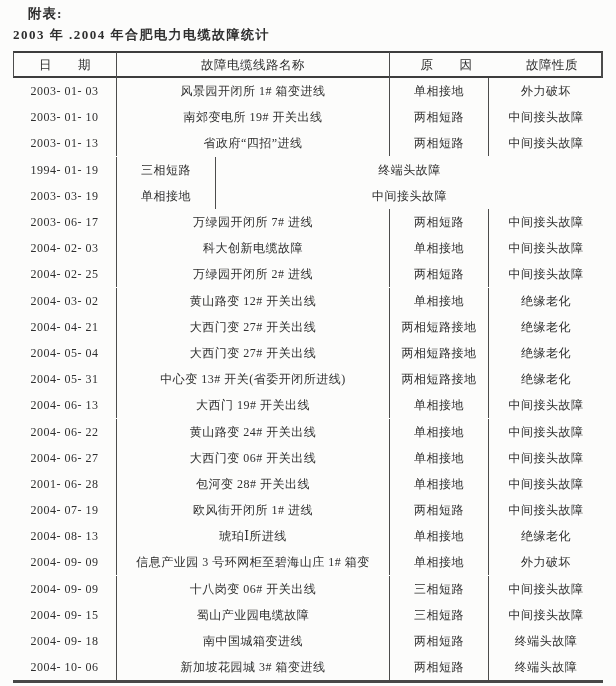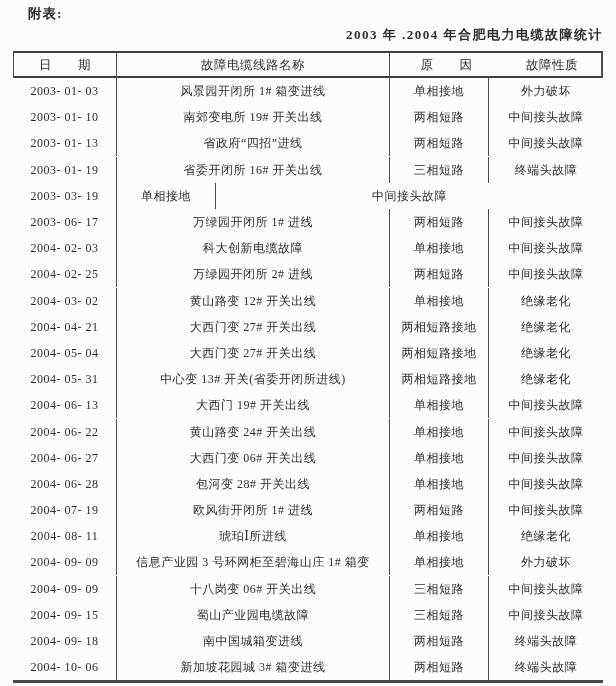--- a/index.html
+++ b/index.html
@@ -26,21 +26,21 @@
     top: 5px;
     font-size: 13.5px;
     font-weight: bold;
     letter-spacing: 1px;
   }
   .doc-title {
     position: absolute;
     left: 13px;
     top: 26px;
     width: 590px;
-    text-align: right;
+    text-align: left;
     font-size: 13px;
     font-weight: bold;
     letter-spacing: 1.5px;
   }
   .fault-table {
     position: absolute;
     left: 13px;
     top: 51px;
     width: 590px;
   }
@@ -112,35 +112,34 @@
   </div>
 
   <div class="tr">
     <div class="td col-date">2003- 01- 13</div>
     <div class="td col-line">省政府“四招”进线</div>
     <div class="td col-nature">两相短路</div>
     <div class="td col-cause">中间接头故障</div>
   </div>
 
   <div class="tr">
-    <div class="td col-date">2003- 01- 19</div>
-    <div class="td col-line">省委开闭所 16#  开关出线</div>
+    <div class="td col-date">1994- 01- 19</div>
     <div class="td col-nature">三相短路</div>
     <div class="td col-cause">终端头故障</div>
   </div>
 
   <div class="tr">
     <div class="td col-date">2003- 03- 19</div>
     <div class="td col-nature">单相接地</div>
     <div class="td col-cause">中间接头故障</div>
   </div>
 
   <div class="tr">
     <div class="td col-date">2003- 06- 17</div>
-    <div class="td col-line">万绿园开闭所 1#  进线</div>
+    <div class="td col-line">万绿园开闭所 7#  进线</div>
     <div class="td col-nature">两相短路</div>
     <div class="td col-cause">中间接头故障</div>
   </div>
 
   <div class="tr">
     <div class="td col-date">2004- 02- 03</div>
     <div class="td col-line">科大创新电缆故障</div>
     <div class="td col-nature">单相接地</div>
     <div class="td col-cause">中间接头故障</div>
   </div>
@@ -195,35 +194,35 @@
   </div>
 
   <div class="tr">
     <div class="td col-date">2004- 06- 27</div>
     <div class="td col-line">大西门变 06#  开关出线</div>
     <div class="td col-nature">单相接地</div>
     <div class="td col-cause">中间接头故障</div>
   </div>
 
   <div class="tr">
-    <div class="td col-date">2004- 06- 28</div>
+    <div class="td col-date">2001- 06- 28</div>
     <div class="td col-line">包河变 28#  开关出线</div>
     <div class="td col-nature">单相接地</div>
     <div class="td col-cause">中间接头故障</div>
   </div>
 
   <div class="tr">
     <div class="td col-date">2004- 07- 19</div>
     <div class="td col-line">欧风街开闭所 1#  进线</div>
     <div class="td col-nature">两相短路</div>
     <div class="td col-cause">中间接头故障</div>
   </div>
 
   <div class="tr">
-    <div class="td col-date">2004- 08- 11</div>
+    <div class="td col-date">2004- 08- 13</div>
     <div class="td col-line">琥珀Ⅰ所进线</div>
     <div class="td col-nature">单相接地</div>
     <div class="td col-cause">绝缘老化</div>
   </div>
 
   <div class="tr">
     <div class="td col-date">2004- 09- 09</div>
     <div class="td col-line">信息产业园 3 号环网柜至碧海山庄 1#  箱变</div>
     <div class="td col-nature">单相接地</div>
     <div class="td col-cause">外力破坏</div>

